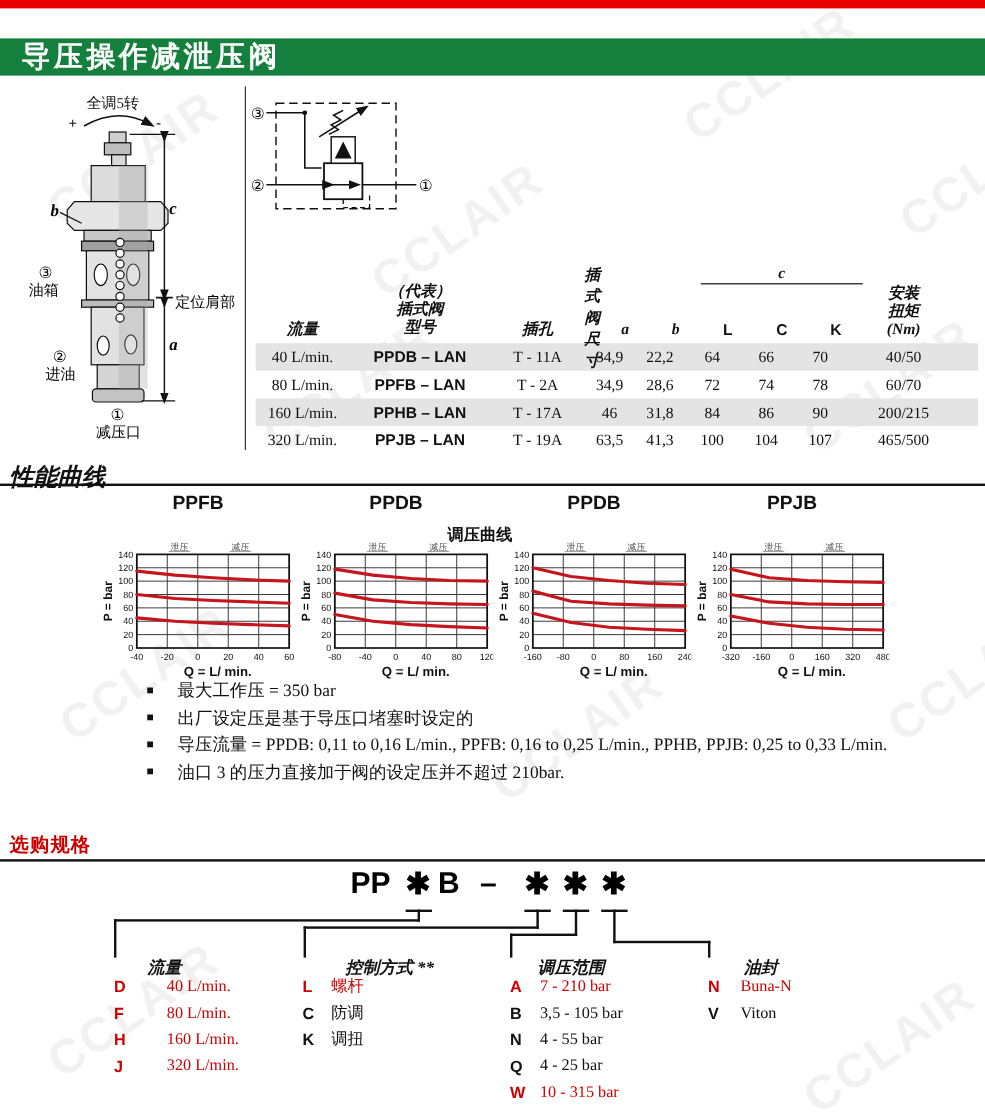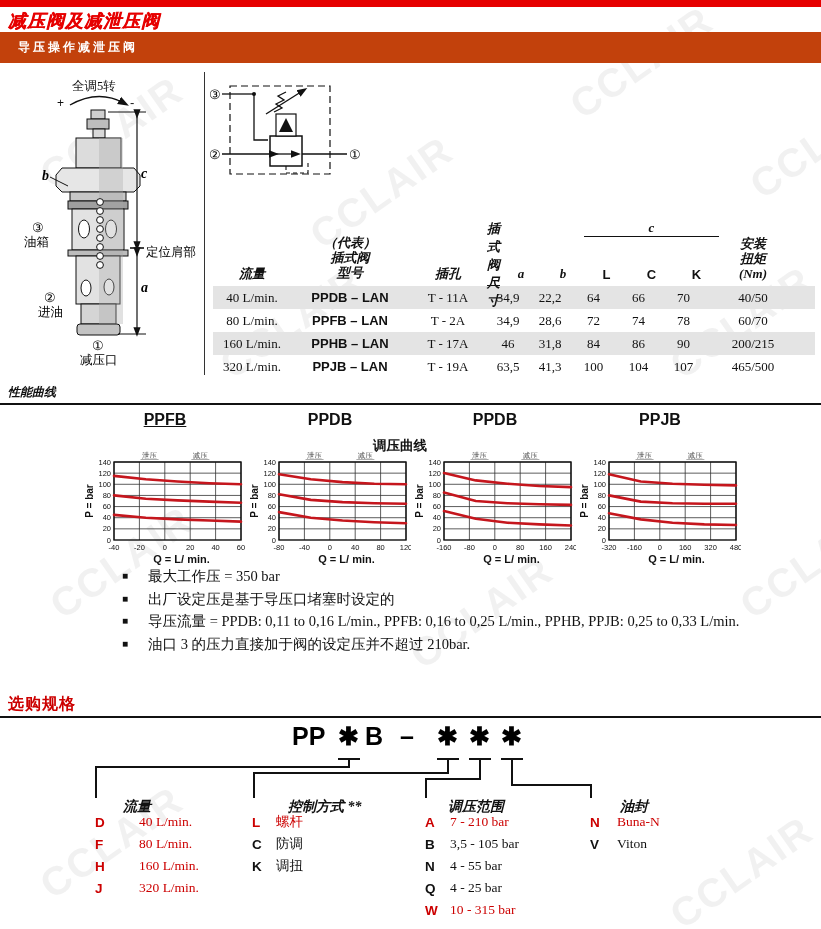--- a/index.html
+++ b/index.html
@@ -8,22 +8,22 @@
   .abs{position:absolute;}
   
   .wm{position:absolute;font-family:"Liberation Sans",sans-serif;font-weight:bold;
       font-size:40px;color:rgba(120,120,120,0.10);transform:rotate(-35deg);
       letter-spacing:2px;z-index:0;pointer-events:none;}
   .layer{position:absolute;inset:0;z-index:1;}
   
   .top-strip{left:0;top:0;width:821px;height:7px;background:#e60000;}
   .top-title{left:8px;top:9px;font-size:18px;font-weight:bold;font-style:italic;
              color:#e60000;letter-spacing:1px;text-shadow:0.6px 0 #e60000;}
-  .banner{left:0;top:32px;width:821px;height:31px;background:#c2410c;color:#fff;
-          font-size:12px;font-weight:bold;line-height:31px;padding-left:18px;
+  .banner{left:0;top:32px;width:821px;height:31px;background:#15803d;color:#fff;
+          font-size:24px;font-weight:bold;line-height:31px;padding-left:18px;
           letter-spacing:3px;box-sizing:border-box;font-family:"Liberation Sans",sans-serif;}
   .vdivider{left:204px;top:72px;width:1px;height:303px;background:#333;}
   
   .spec-table{left:213px;top:220px;width:602px;font-size:13px;}
   .t-hdr{display:flex;align-items:stretch;height:66px;}
   .th{font-weight:bold;font-style:italic;text-align:center;display:flex;
       flex-direction:column;justify-content:flex-end;padding-bottom:4px;line-height:1.15;}
   .w-flow{width:78px;}.w-model{width:118px;font-family:Liberation Mono, monospace;}.w-cavity{width:78px;}
   .w-a{width:42px;}.w-b{width:42px;}.w-l{width:45px;}.w-c{width:45px;}.w-k{width:45px;}
   .w-tq{width:94px;}
@@ -36,21 +36,21 @@
   .c-sub{width:135px;display:flex;flex-direction:column;}
   .c-title{font-style:italic;font-weight:bold;text-align:center;border-bottom:1.5px solid #111;}
   .lck{display:flex;flex:1;}
   .lck div{flex:1;display:flex;align-items:flex-end;justify-content:center;
            font-family:"Liberation Sans",sans-serif;font-weight:bold;padding-bottom:4px;}
   .t-row{display:flex;height:23px;align-items:center;text-align:center;}
   .t-row.shade{background:#e4e4e4;}
   .t-row div{overflow:hidden;}
   .c-model{font-family:"Liberation Sans",sans-serif;font-weight:bold;}
   
-  .sec-title{font-size:12px;font-weight:bold;font-style:italic;color:#111;}
+  .sec-title{font-size:20px;font-weight:bold;font-style:italic;color:#111;}
   .rule{height:2px;background:#111;width:821px;left:0;}
   .chart-title{width:160px;text-align:center;font-family:"Liberation Sans",sans-serif;
                font-weight:bold;font-size:16px;}
   .chart-sub{left:330px;top:437px;width:140px;text-align:center;font-weight:bold;font-size:13.5px;}
   .chart-box{width:162px;height:118px;}
   
   .notes{left:122px;top:566px;width:668px;}
   .notes .note{display:flex;font-size:14.5px;line-height:1.42;margin-bottom:2px;}
   .notes .bullet{width:26px;font-size:10px;padding-top:3px;}
   .notes .ntext{flex:1;}
@@ -83,21 +83,20 @@
       <span class="wm" style="left: 730px; top: 540px;">CCLAIR</span>
       <span class="wm" style="left: 30px; top: 820px;">CCLAIR</span>
       <span class="wm" style="left: 660px; top: 850px;">CCLAIR</span>
       <span class="wm" style="left: 300px; top: 170px;">CCLAIR</span>
       <span class="wm" style="left: 740px; top: 120px;">CCLAIR</span>
     </div>
 
   <div class="layer">
 
     <div class="abs top-strip"></div>
-    <div class="abs top-title">减压阀及减泄压阀</div>
     <div class="abs banner">导压操作减泄压阀</div>
     <div class="abs vdivider"></div>
 
     <svg class="abs" style="left:10px;top:74px;" width="196" height="300" viewBox="0 0 196 300">
       <defs>
         <marker id="ah" markerWidth="8" markerHeight="8" refX="4" refY="4" orient="auto">
           <path d="M0,1 L8,4 L0,7 z" fill="#111"></path>
         </marker>
       </defs>
 
@@ -270,21 +269,21 @@
             <div class="w-c">104</div>
             <div class="w-k">107</div>
             <div class="w-tq">465/500</div>
           </div>
         </div>
     </div>
 
     <div class="abs sec-title" style="left:8px;top:384px;">性能曲线</div>
     <div class="abs rule" style="top:403px;"></div>
 
-    <div class="abs chart-title" style="left:85px;top:411px;text-decoration:underline;">PPFB</div>
+    <div class="abs chart-title" style="left:85px;top:411px;">PPFB</div>
     <div class="abs chart-title" style="left:250px;top:411px;">PPDB</div>
     <div class="abs chart-title" style="left:415px;top:411px;">PPDB</div>
     <div class="abs chart-title" style="left:580px;top:411px;">PPJB</div>
     <div class="abs chart-sub">调压曲线</div>
 
     <div class="abs chart-box" style="left:84px;top:449px;" id="chart-0"><svg width="162" height="118" viewBox="0 0 162 118">
           <line x1="30" y1="13" x2="30" y2="91" stroke="#333" stroke-width="0.8"></line>
           <line x1="55.400000000000006" y1="13" x2="55.400000000000006" y2="91" stroke="#333" stroke-width="0.8"></line>
           <line x1="80.80000000000001" y1="13" x2="80.80000000000001" y2="91" stroke="#333" stroke-width="0.8"></line>
           <line x1="106.2" y1="13" x2="106.2" y2="91" stroke="#333" stroke-width="0.8"></line>

